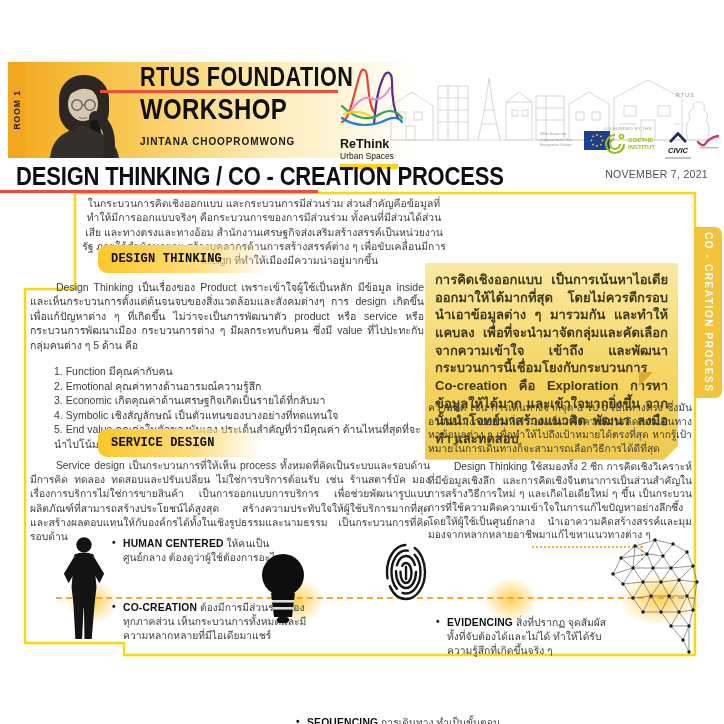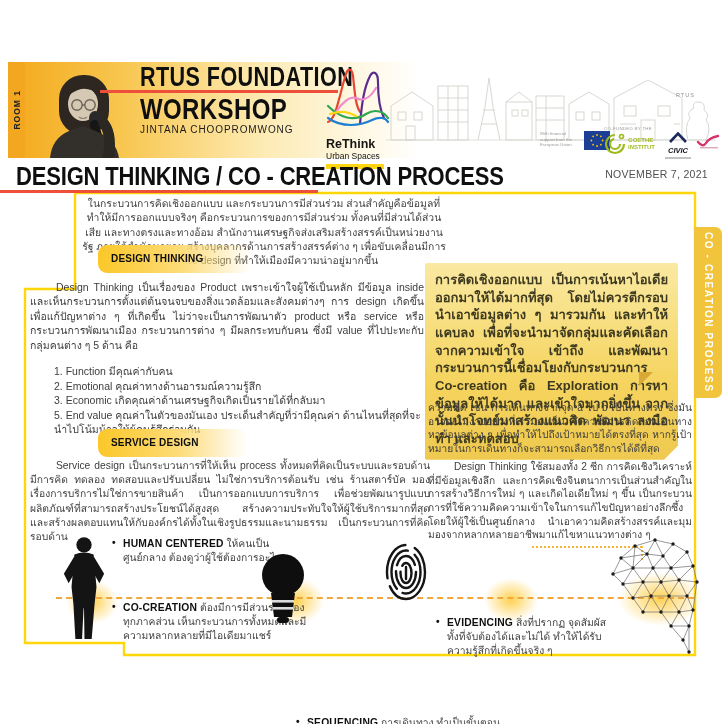--- a/index.html
+++ b/index.html
@@ -5,21 +5,21 @@
   html,body{margin:0;padding:0;background:#fff;}
   body{font-family:"Liberation Sans","DejaVu Sans",sans-serif;}
   #poster{position:relative;width:724px;height:724px;background:#fff;overflow:hidden;color:#3d3d3d;}
   .abs{position:absolute;}
   .thai{font-size:10.5px;line-height:1.38;color:#3d3d3d;}
   .sm{font-size:10.2px;line-height:1.34;}
   .just{text-align:justify;}
   .ind{text-indent:26px;}
   .pill{height:22px;padding:3px 48px 3px 13px;border-radius:9px;
         background:linear-gradient(90deg,#FBC728 0%,#FDDC7A 55%,rgba(255,240,200,0) 100%);
-        font-size:10px;font-weight:800;color:#0d0d0d;letter-spacing:.2px;line-height:22px;white-space:nowrap;}
+        font-size:12px;font-weight:800;color:#0d0d0d;letter-spacing:.2px;line-height:22px;white-space:nowrap;font-family:Liberation Mono, monospace;}
   .glow{background:radial-gradient(closest-side,rgba(255,198,40,.8),rgba(255,198,40,0));border-radius:50%;}
   .dashline{border-top:2.2px dashed #F0A73C;}
   .doth{border-top:2.2px dotted #F6B43B;}
   .dotv{border-left:2.2px dotted #F6B43B;}
   .bullet{position:relative;padding-left:11px;font-size:10.3px;line-height:1.33;color:#3d3d3d;}
   .bullet::before{content:"•";position:absolute;left:0;top:-1px;font-weight:900;color:#111;}
   .bt{font-weight:800;color:#0f0f0f;letter-spacing:.2px;text-align:center;}
   .headline{font-weight:800;color:#0f0f0f;transform:scaleX(.88);transform-origin:left;white-space:nowrap;}
   .callout{background:linear-gradient(180deg,#FAE9A2 0%,#F5D45F 60%,#EFC94F 100%);
            clip-path:polygon(0 0,100% 0,100% calc(100% - 14px),calc(100% - 14px) 100%,0 100%);
@@ -78,25 +78,25 @@
     <path d="M53,55 q4,3 8,0" stroke="#8c7f6c" stroke-width="1.2" fill="none"></path>
     <ellipse cx="69" cy="56" rx="6" ry="7" fill="#2a2a2a"></ellipse>
     <rect x="66" y="58" width="9" height="28" rx="4" fill="#161616" transform="rotate(-16 70 70)"></rect>
     <path d="M24,96 Q26,76 43,69 L57,64 L72,70 Q90,78 93,96 Z" fill="#33302B"></path>
     <path d="M76,96 Q82,74 72,62 L80,56 Q92,68 88,96 Z" fill="#2B2824"></path>
   </svg>
 
   <div class="abs" style="left:140px;top:64px;">
     <div class="headline" style="font-size:27px;font-weight:600;line-height:1;letter-spacing:.5px;transform:scaleX(.8);">RTUS FOUNDATION</div>
     <div class="headline" style="font-size:30px;font-weight:600;line-height:1;margin-top:3px;letter-spacing:.5px;transform:scaleX(.8);">WORKSHOP</div>
-    <div style="font-size:10px;font-weight:400;letter-spacing:.9px;color:#1b1b1b;">JINTANA CHOOPROMWONG</div>
+    <div style="margin-top:12px;font-size:10px;font-weight:700;letter-spacing:.9px;color:#1b1b1b;">JINTANA CHOOPROMWONG</div>
   </div>
   <div class="abs" style="left:100px;top:90px;width:238px;height:2.5px;background:#EE4F3B;"></div>
 
-  <div class="abs" style="left:326px;top:62px;width:66px;">
+  <div class="abs" style="left:340px;top:62px;width:66px;">
     <svg width="64" height="72" viewBox="0 0 64 72" fill="none" stroke-width="2.2" stroke-linecap="round">
       <path d="M2,60 C10,58 14,30 20,12 C22,6 26,6 27,14 C29,34 30,44 34,50" stroke="#E8452F"></path>
       <path d="M34,62 C36,40 38,26 44,14 C47,8 52,10 52,20 C52,36 54,48 58,56" stroke="#5B2D8E"></path>
       <path d="M10,50 C18,38 24,34 30,36 C38,40 44,36 50,26" stroke="#F08BD0"></path>
       <path d="M2,44 C14,56 28,60 40,52 C50,46 58,50 62,56" stroke="#2FA84F"></path>
       <path d="M2,56 C16,66 34,64 46,58 C54,54 60,56 62,60" stroke="#1F7FD1"></path>
       <path d="M4,52 C16,48 22,50 30,54" stroke="#FFD411"></path>
     </svg>
     <div style="font-size:12.5px;font-weight:800;color:#151515;line-height:1;">ReThink</div>
     <div style="font-size:8.5px;font-weight:400;color:#151515;line-height:1.2;">Urban Spaces</div>
@@ -155,20 +155,21 @@
 
   <div class="abs pill" style="left:98px;top:245px;">
     <span>DESIGN THINKING</span>
   </div>
   <div class="abs" style="left:30px;top:280px;width:394px;">
     <p class="thai just ind" style="margin:0 0 12px;">Design Thinking เป็นเรื่องของ Product เพราะเข้าใจผู้ใช้เป็นหลัก มีข้อมูล inside และเห็นกระบวนการตั้งแต่ต้นจนจบของสิ่งแวดล้อมและสังคมต่างๆ การ design เกิดขึ้นเพื่อแก้ปัญหาต่าง ๆ ที่เกิดขึ้น ไม่ว่าจะเป็นการพัฒนาตัว product หรือ service หรือกระบวนการพัฒนาเมือง กระบวนการต่าง ๆ มีผลกระทบกับคน ซึ่งมี value ที่ไปปะทะกับกลุ่มคนต่าง ๆ 5 ด้าน คือ</p>
     <div style="padding-left:24px;">
       <div class="thai">1. Function มีคุณค่ากับคน</div>
       <div class="thai">2. Emotional คุณค่าทางด้านอารมณ์ความรู้สึก</div>
       <div class="thai">3. Economic เกิดคุณค่าด้านเศรษฐกิจเกิดเป็นรายได้ที่กลับมา</div>
+      <div class="thai">4. Symbolic เชิงสัญลักษณ์ เป็นตัวแทนของบางอย่างที่ทดแทนใจ</div>
       <div class="thai">5. End value คุณค่าในตัวของมันเอง ประเด็นสำคัญที่ว่ามีคุณค่า ด้านไหนที่สุดที่จะนำไปโน้มน้าวให้ผู้คนรู้สึกร่วมกัน</div>
     </div>
   </div>
 
   <div class="abs callout" style="left:425px;top:263px;width:233px;">การคิดเชิงออกแบบ เป็นการเน้นหาไอเดียออกมาให้ได้มากที่สุด โดยไม่ควรตีกรอบ นำเอาข้อมูลต่าง ๆ มารวมกัน และทำให้แคบลง เพื่อที่จะนำมาจัดกลุ่มและคัดเลือกจากความเข้าใจ เข้าถึง และพัฒนา กระบวนการนี้เชื่อมโยงกับกระบวนการ Co-creation คือ Exploration การหาข้อมูลให้ได้มาก และเข้าใจมากยิ่งขึ้น จากนั้นนำโจทย์มาสร้างแนวคิด พัฒนา ลงมือทำ และทดสอบ</div>
   <div class="abs fold" style="left:639px;top:372px;"></div>
 
   <div class="abs thai just sm" style="left:428px;top:401px;width:264px;">ความคิด เช่น การเดินทางจากจุด a ไป b เป็นทางตรง ซึ่งมันอาจจะไม่ง่ายอย่างที่เรามองเห็น จึงควรมีการคิดก่อนเดินทาง หาข้อมูลต่าง ๆ เพื่อทำให้ไปถึงเป้าหมายได้ตรงที่สุด หากรู้เป้าหมายในการเดินทางก็จะสามารถเลือกวิธีการได้ดีที่สุด</div>
   <div class="abs thai just sm ind" style="left:428px;top:460px;width:264px;">Design Thinking ใช้สมองทั้ง 2 ซีก การคิดเชิงวิเคราะห์ที่มีข้อมูลเชิงลึก และการคิดเชิงจินตนาการเป็นส่วนสำคัญในการสร้างวิธีการใหม่ ๆ และเกิดไอเดียใหม่ ๆ ขึ้น เป็นกระบวนการที่ใช้ความคิดความเข้าใจในการแก้ไขปัญหาอย่างลึกซึ้ง โดยให้ผู้ใช้เป็นศูนย์กลาง นำเอาความคิดสร้างสรรค์และมุมมองจากหลากหลายอาชีพมาแก้ไขหาแนวทางต่าง ๆ</div>
   <div class="abs doth" style="left:532px;top:546px;width:110px;"></div>

